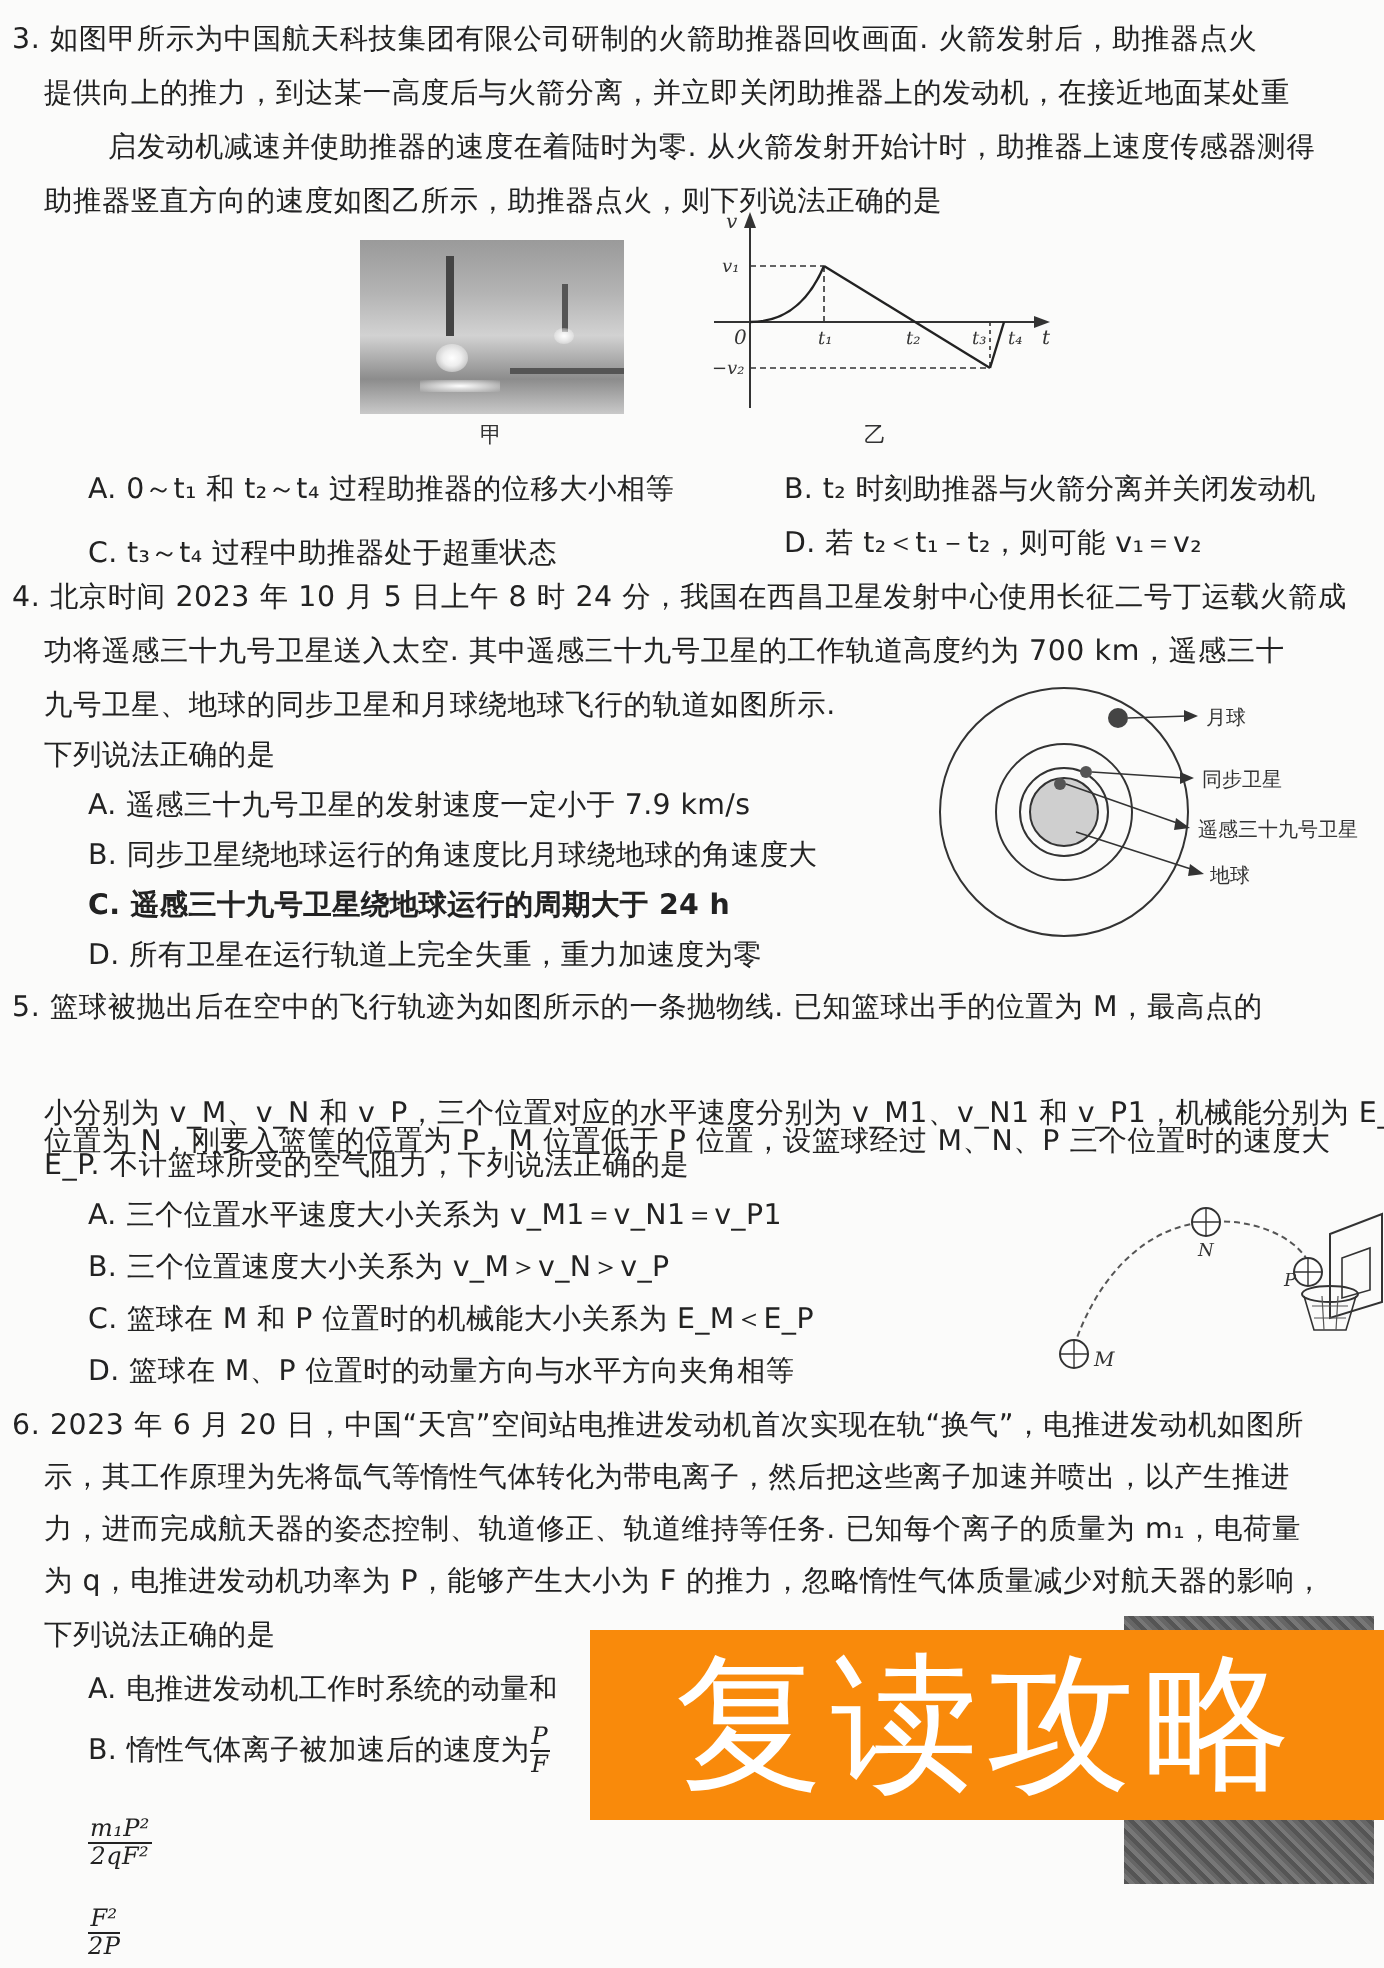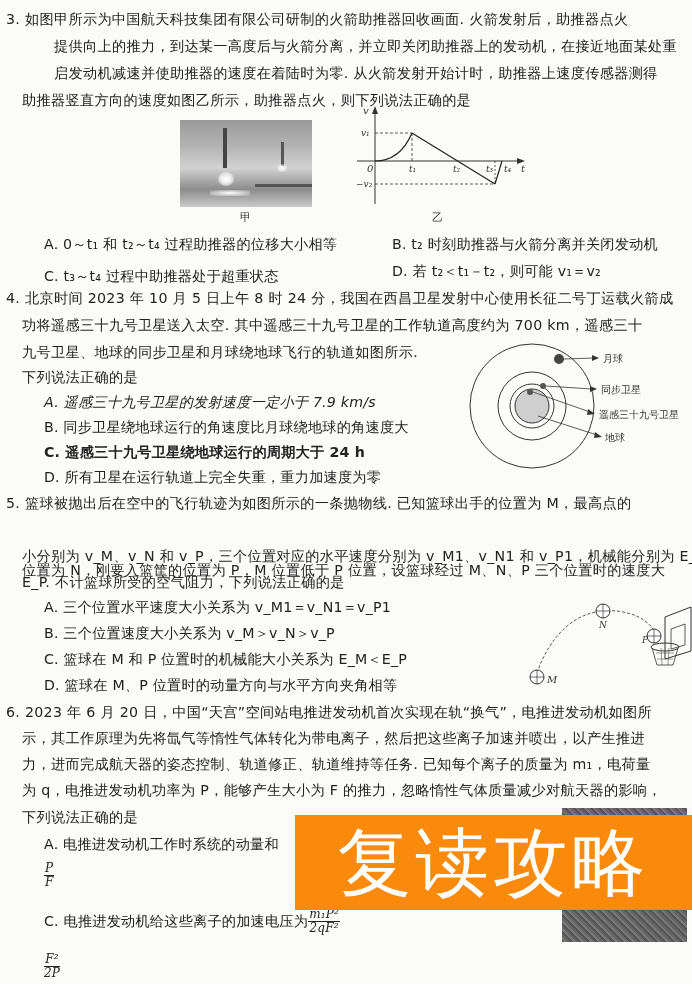--- a/index.html
+++ b/index.html
@@ -27,21 +27,21 @@
   }
   .photo {
     position: absolute; background: linear-gradient(180deg,#9a9a9a 0%,#b3b3b3 30%,#d2d2d2 55%,#8c8c8c 80%,#c9c9c9 100%);
   }
 </style>
 </head>
 <body>
 
 <div>
   <div class="line" style="left:6px;top:10px;">3. 如图甲所示为中国航天科技集团有限公司研制的火箭助推器回收画面. 火箭发射后，助推器点火</div>
-  <div class="line" style="left:22px;top:37px;margin-left:32px;">提供向上的推力，到达某一高度后与火箭分离，并立即关闭助推器上的发动机，在接近地面某处重</div>
+  <div class="line" style="left:22px;top:37px;">提供向上的推力，到达某一高度后与火箭分离，并立即关闭助推器上的发动机，在接近地面某处重</div>
   <div class="line" style="left:22px;top:64px;margin-left:32px;">启发动机减速并使助推器的速度在着陆时为零. 从火箭发射开始计时，助推器上速度传感器测得</div>
   <div class="line" style="left:22px;top:91px;">助推器竖直方向的速度如图乙所示，助推器点火，则下列说法正确的是</div>
 
   <div class="photo" style="left:180px;top:120px;width:132px;height:87px;">
     <div style="position:absolute;left:43px;top:8px;width:4px;height:40px;background:#444;"></div>
     <div style="position:absolute;left:38px;top:52px;width:16px;height:14px;border-radius:50%;background:radial-gradient(#fff,#eee 40%,rgba(255,255,255,0));"></div>
     <div style="position:absolute;left:30px;top:70px;width:40px;height:6px;background:radial-gradient(#fff,rgba(255,255,255,0));"></div>
     <div style="position:absolute;left:101px;top:22px;width:3px;height:24px;background:#555;"></div>
     <div style="position:absolute;left:97px;top:44px;width:10px;height:8px;border-radius:50%;background:radial-gradient(#fff,rgba(255,255,255,0));"></div>
     <div style="position:absolute;left:75px;top:64px;width:57px;height:3px;background:#555;"></div>
@@ -77,21 +77,21 @@
   <div class="opt" style="left:44px;top:267px;">C. t₃～t₄ 过程中助推器处于超重状态</div>
   <div class="opt" style="left:392px;top:262px;">D. 若 t₂＜t₁－t₂，则可能 v₁＝v₂</div>
 </div>
 
 <div>
   <div class="line" style="left:6px;top:289px;">4. 北京时间 2023 年 10 月 5 日上午 8 时 24 分，我国在西昌卫星发射中心使用长征二号丁运载火箭成</div>
   <div class="line" style="left:22px;top:316px;">功将遥感三十九号卫星送入太空. 其中遥感三十九号卫星的工作轨道高度约为 700 km，遥感三十</div>
   <div class="line" style="left:22px;top:343px;">九号卫星、地球的同步卫星和月球绕地球飞行的轨道如图所示.</div>
   <div class="line" style="left:22px;top:368px;">下列说法正确的是</div>
 
-  <div class="opt" style="left:44px;top:393px;font-style:italic;">A. 遥感三十九号卫星的发射速度一定小于 7.9 km/s</div>
+  <div class="opt" style="left:44px;top:393px;">A. 遥感三十九号卫星的发射速度一定小于 7.9 km/s</div>
   <div class="opt" style="left:44px;top:418px;">B. 同步卫星绕地球运行的角速度比月球绕地球的角速度大</div>
   <div class="opt" style="left:44px;top:443px;font-weight:bold;">C. 遥感三十九号卫星绕地球运行的周期大于 24 h</div>
   <div class="opt" style="left:44px;top:468px;">D. 所有卫星在运行轨道上完全失重，重力加速度为零</div>
 
   <svg class="abs" style="left:462px;top:336px;" width="230" height="140" viewBox="0 0 230 140">
     <circle cx="70" cy="70" r="62" fill="none" stroke="#333" stroke-width="1"></circle>
     <circle cx="70" cy="70" r="34" fill="none" stroke="#333" stroke-width="1"></circle>
     <circle cx="70" cy="70" r="22" fill="none" stroke="#333" stroke-width="1"></circle>
     <circle cx="70" cy="70" r="17" fill="#cfcfcf" stroke="#333" stroke-width="1"></circle>
     <circle cx="97" cy="23" r="5" fill="#444"></circle>
@@ -145,25 +145,25 @@
 <div>
   <div class="line" style="left:6px;top:703px;">6. 2023 年 6 月 20 日，中国“天宫”空间站电推进发动机首次实现在轨“换气”，电推进发动机如图所</div>
   <div class="line" style="left:22px;top:729px;">示，其工作原理为先将氙气等惰性气体转化为带电离子，然后把这些离子加速并喷出，以产生推进</div>
   <div class="line" style="left:22px;top:755px;">力，进而完成航天器的姿态控制、轨道修正、轨道维持等任务. 已知每个离子的质量为 m₁，电荷量</div>
   <div class="line" style="left:22px;top:781px;">为 q，电推进发动机功率为 P，能够产生大小为 F 的推力，忽略惰性气体质量减少对航天器的影响，</div>
   <div class="line" style="left:22px;top:808px;">下列说法正确的是</div>
 
   <div class="opt" style="left:44px;top:835px;">A. 电推进发动机工作时系统的动量和</div>
 
   <div class="opt" style="left:44px;top:862px;">
-    <span class="frac"><span class="num">P</span><span class="den">F</span></span>
+    <span>B. 惰性气体离子被加速后的速度为</span><span class="frac"><span class="num">P</span><span class="den">F</span></span>
   </div>
 
   <div class="opt" style="left:44px;top:908px;">
-    <span>C. 电推进发动机给这些离子的加速电压为</span><span class="frac"><span class="num">m₁P²</span><span class="den">2qF²</span></span>
+    <span class="frac"><span class="num">m₁P²</span><span class="den">2qF²</span></span>
   </div>
 
   <div class="opt" style="left:44px;top:953px;">
     <span class="frac"><span class="num">F²</span><span class="den">2P</span></span>
   </div>
 
   <div style="position:absolute;left:562px;top:808px;width:125px;height:134px;background:repeating-linear-gradient(45deg,#555 0 2px,#777 2px 4px,#666 4px 6px);"></div>
 </div>
 
 <div class="banner">

